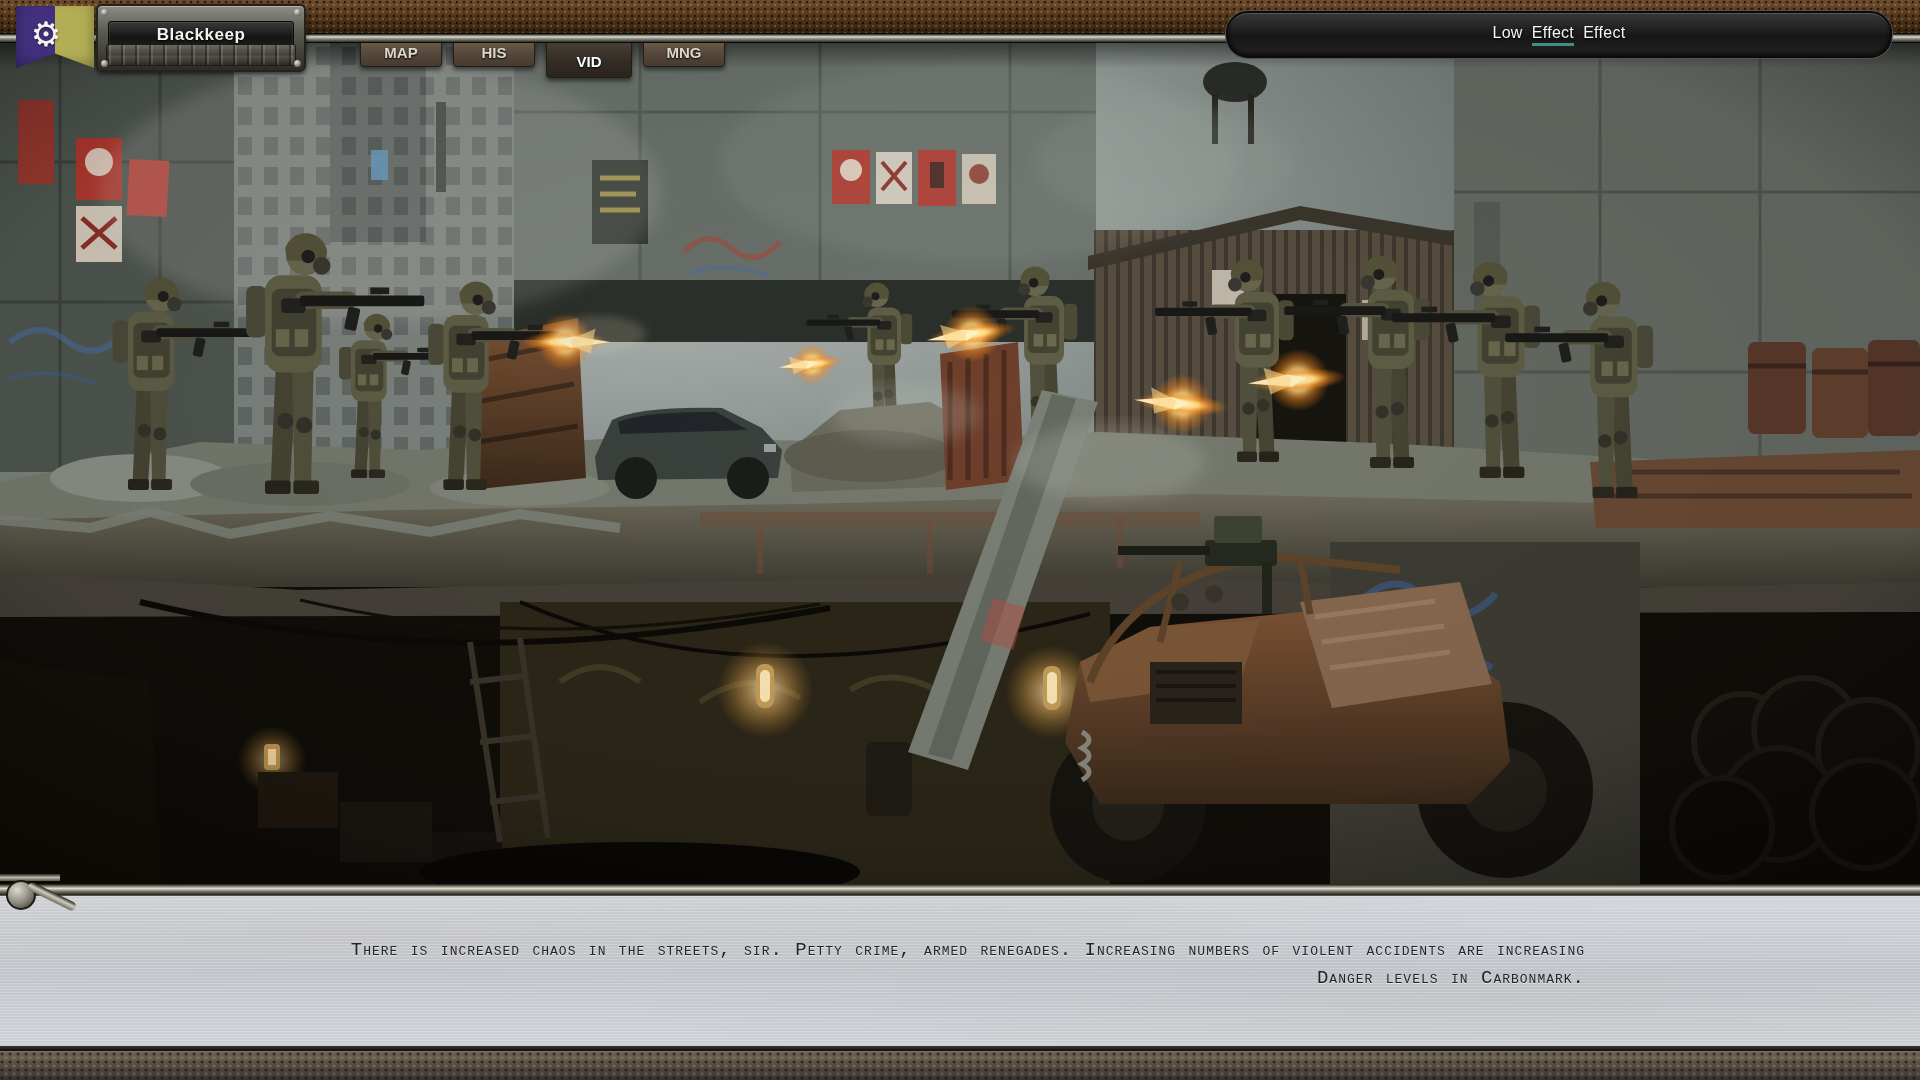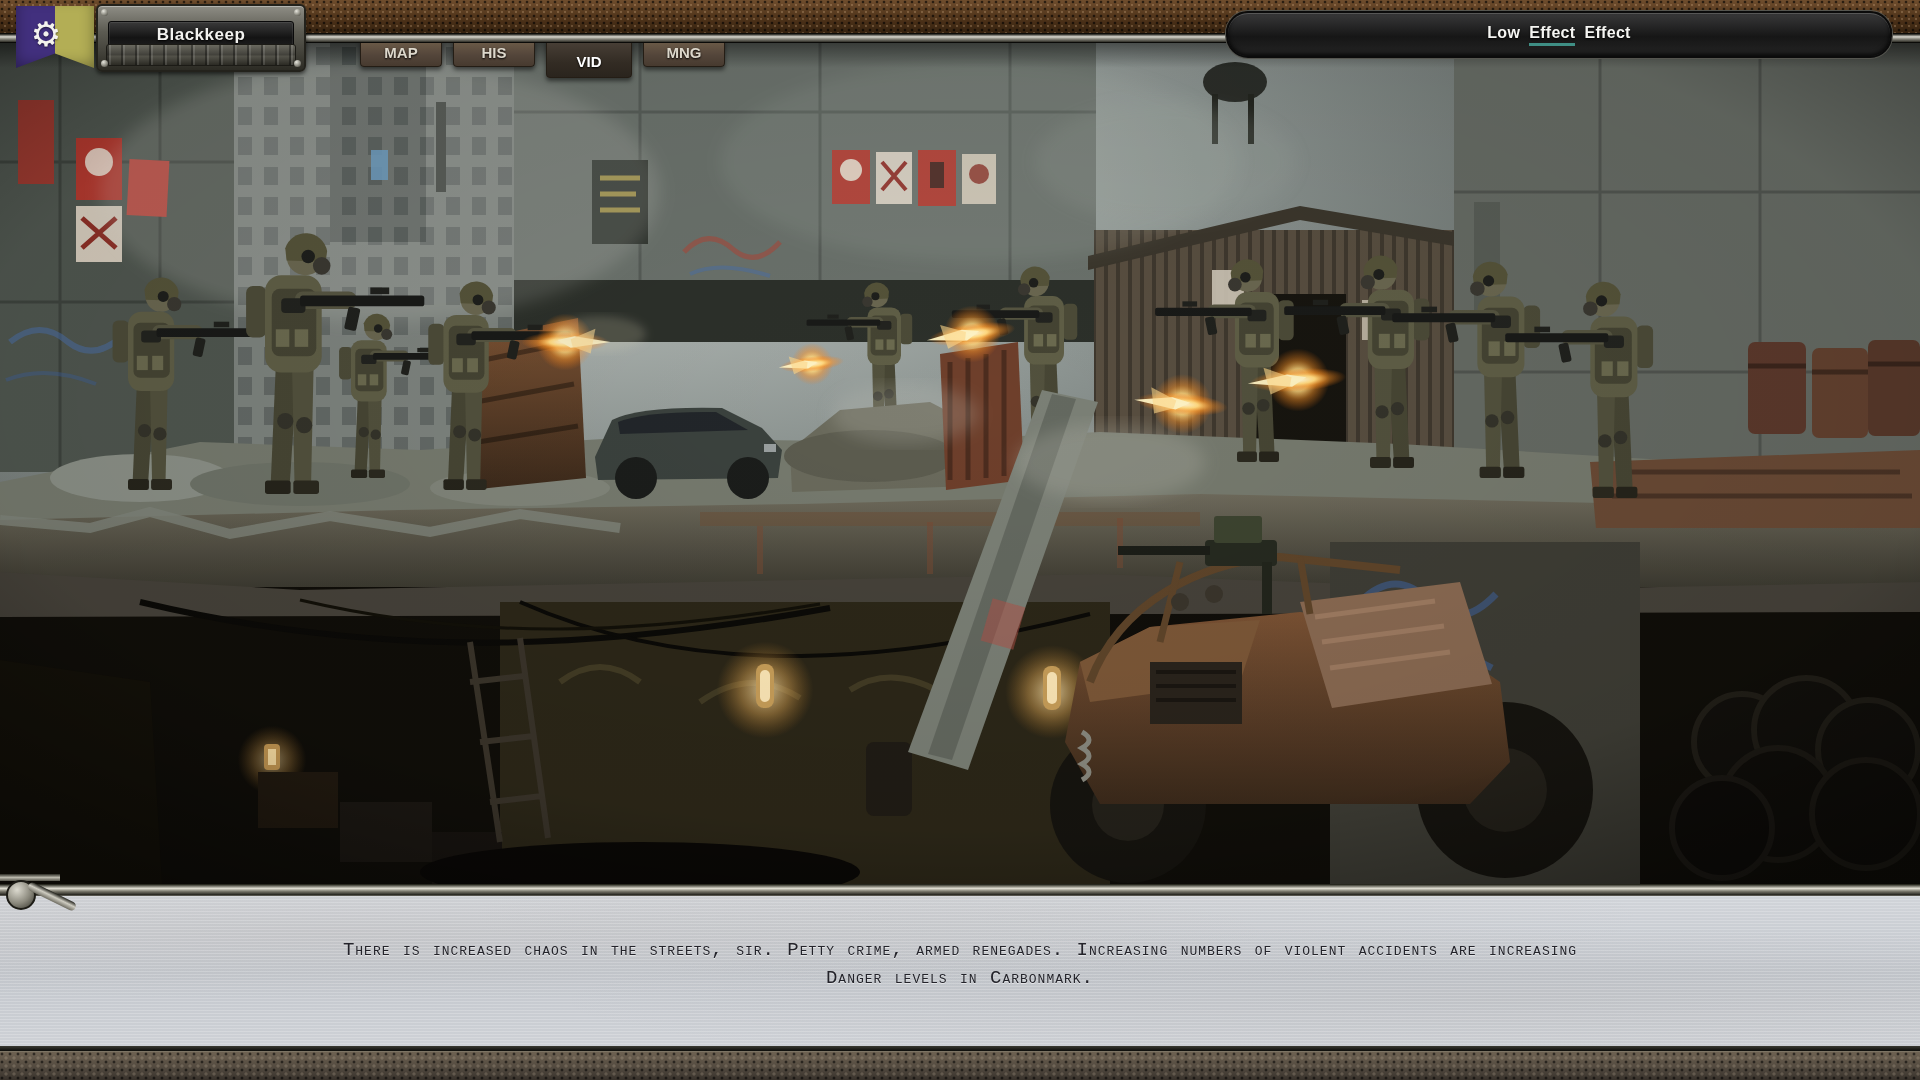--- a/index.html
+++ b/index.html
@@ -62,21 +62,21 @@
     background:linear-gradient(180deg,#4a4138,#332c24 60%,#2a241d);
     color:#fff;}
 
   
   .banner{position:absolute;left:1226px;top:11px;width:662px;height:43px;z-index:40;
     border-radius:22px;
     background:linear-gradient(180deg,#39393a,#161616 55%,#242424);
     border:2px solid #0b0b0b;
     box-shadow:inset 0 1px 0 rgba(255,255,255,.18), inset 0 -2px 4px rgba(0,0,0,.8), 0 0 0 1px #55554f;
     display:flex;align-items:center;justify-content:center;cursor:pointer;}
-  .banner-text{display:inline-flex;gap:9px;color:#f5f5f2;font-weight:bold;font-size:16px;
+  .banner-text{display:inline-flex;gap:9px;color:#f5f5f2;font-weight:normal;font-size:16px;
     text-shadow:0 1px 2px #000;letter-spacing:.3px;}
   .banner-text .hl{border-bottom:3px solid #3f8f85;padding-bottom:1px;}
 
   
   .scene{position:absolute;left:0;top:42px;width:1920px;height:842px;z-index:1;}
 
   
   .msgpanel{position:absolute;left:0;top:884px;width:1920px;height:162px;z-index:30;
     background:
       repeating-linear-gradient(180deg, rgba(255,255,255,.20) 0 1px, rgba(0,0,0,0) 1px 3px),
@@ -90,21 +90,21 @@
   .msgpanel .bracket{position:absolute;left:0;top:-10px;width:86px;height:46px;}
   .bracket .knob{position:absolute;left:6px;top:6px;width:26px;height:26px;border-radius:50%;
     background:radial-gradient(circle at 35% 30%,#dcdacf,#8a887c 55%,#33322a);
     border:2px solid #1d1c16;}
   .bracket .arm{position:absolute;left:26px;top:18px;width:52px;height:9px;border-radius:5px;
     background:linear-gradient(180deg,#20201a,#cfcdc2 45%,#6f6d62);
     transform:rotate(26deg);}
   .bracket .arm2{position:absolute;left:0px;top:0px;width:60px;height:7px;
     background:linear-gradient(180deg,#2a2922,#b9b7ab 50%,#55544a);}
   .msg-text{position:absolute;left:50%;top:52px;transform:translateX(-50%);
-    width:1250px;text-align:center;
+    width:1250px;text-align:right;
     font-family:"Liberation Mono","DejaVu Sans Mono",monospace;
     font-variant:small-caps;font-size:19px;line-height:28px;letter-spacing:1px;
     color:#23232a;text-shadow:0 1px 0 rgba(255,255,255,.5);}
 
   
   .botline{position:absolute;left:0;top:1046px;width:1920px;height:5px;z-index:30;
     background:linear-gradient(180deg,#3a3a32,#0d0d0a);}
   .botmesh{position:absolute;left:0;top:1051px;width:1920px;height:29px;z-index:30;
     background:
       radial-gradient(circle at 2px 2px, rgba(0,0,0,.55) 1px, transparent 1.8px),

